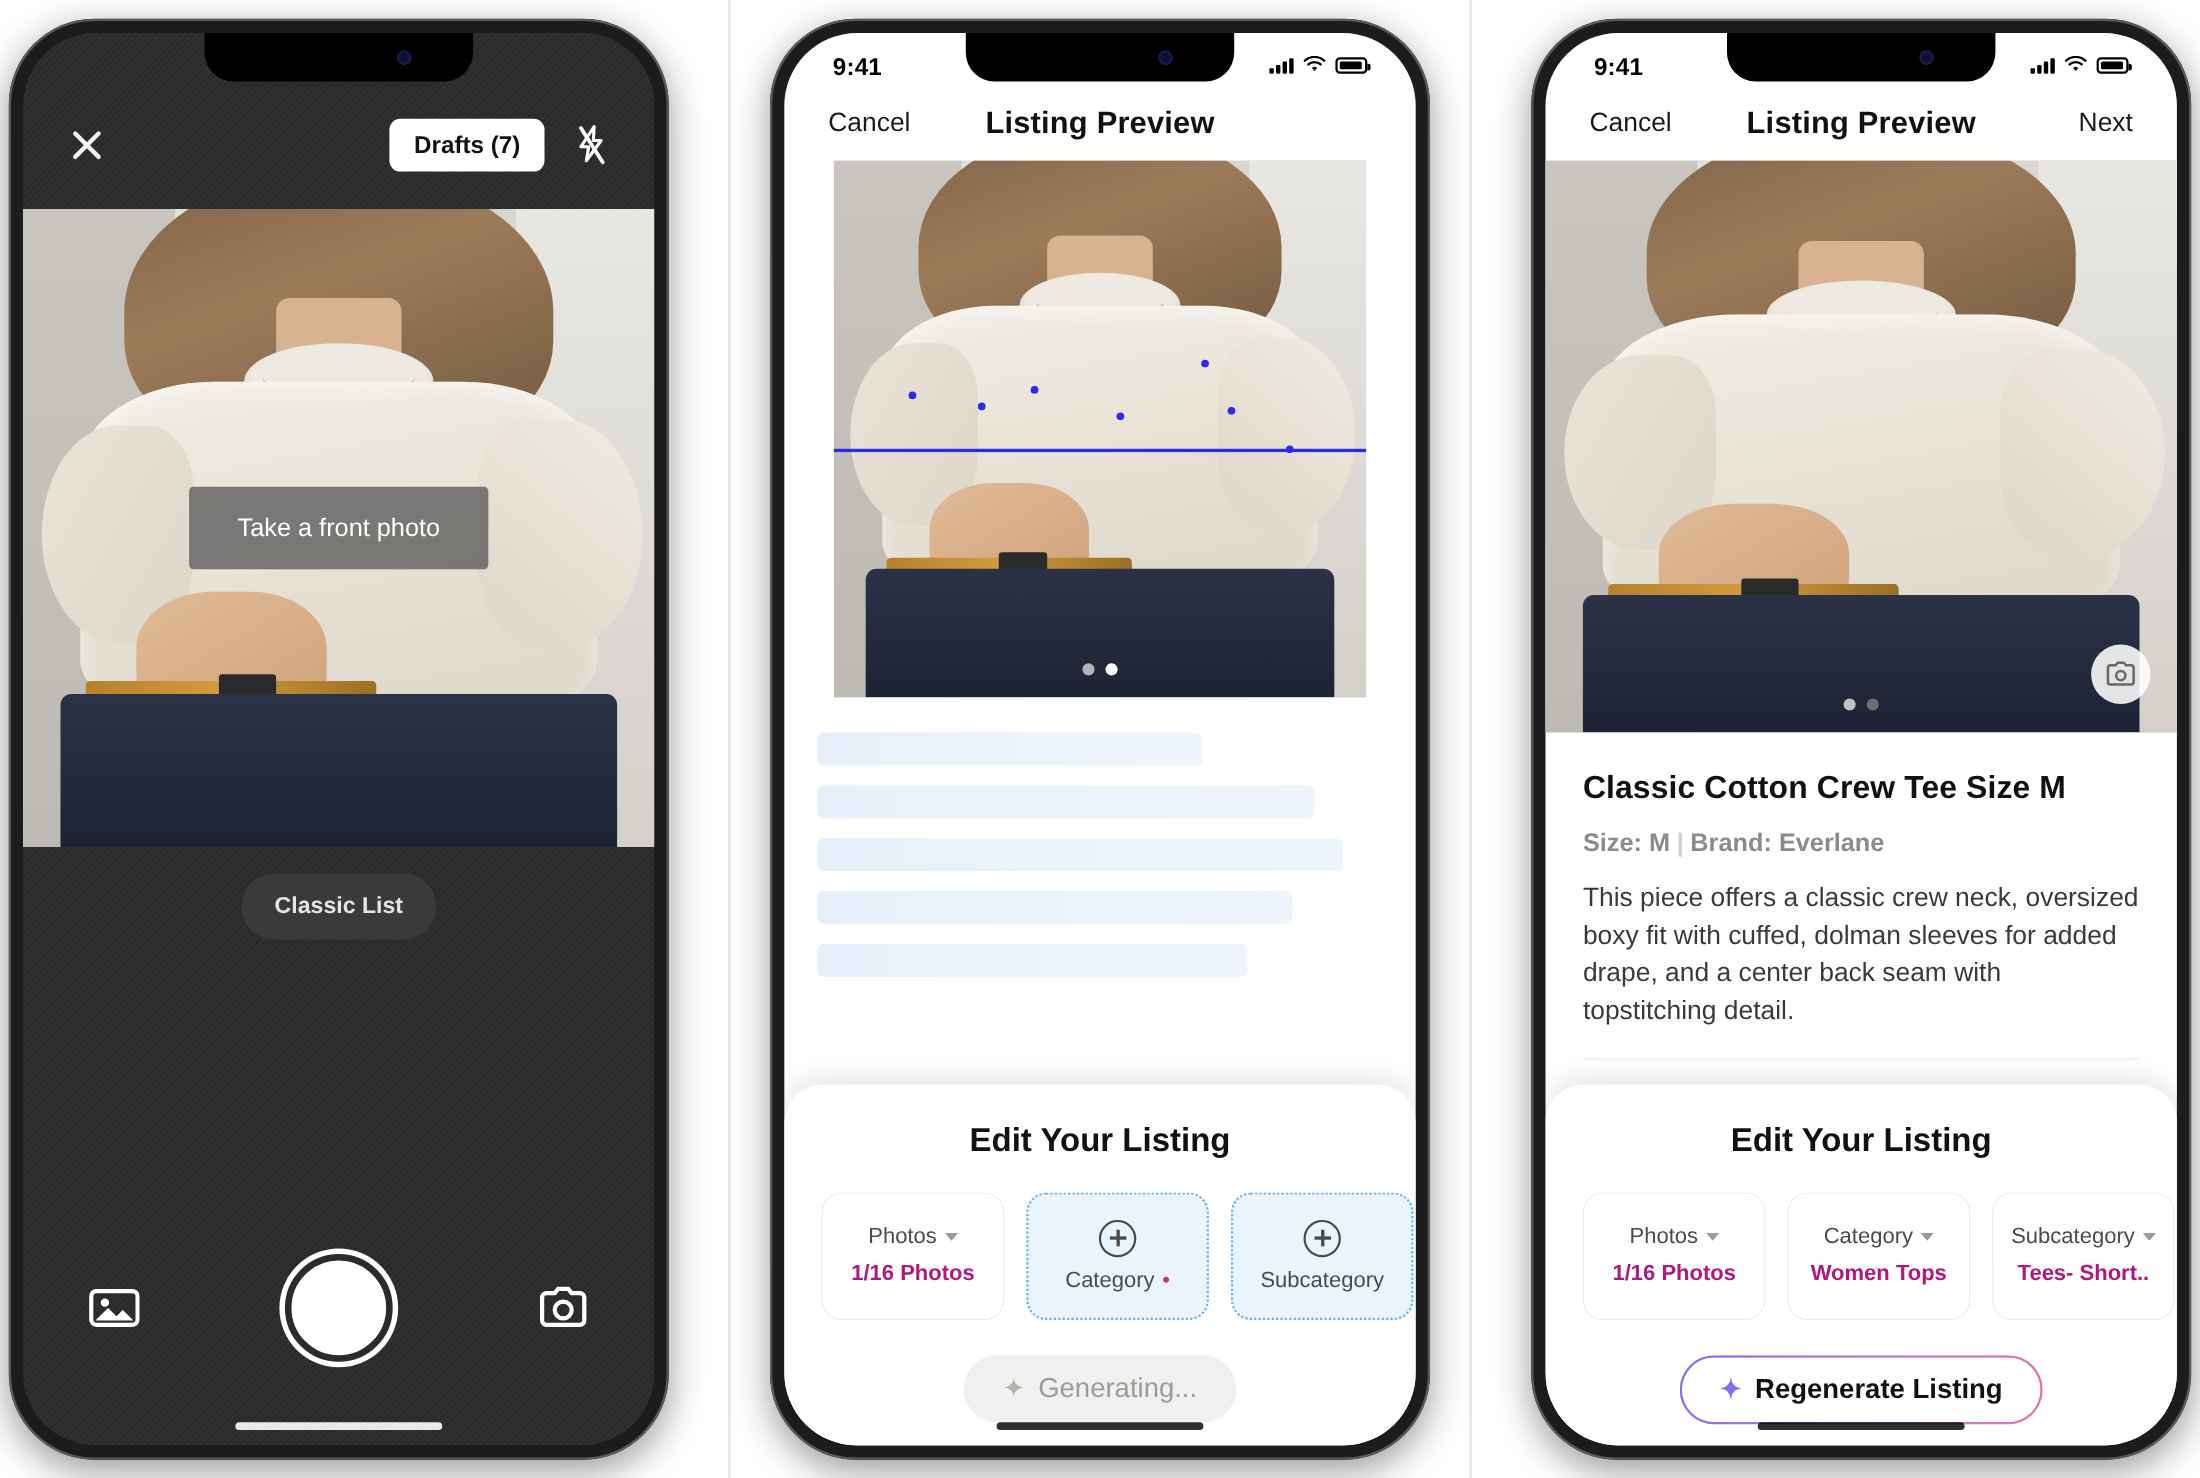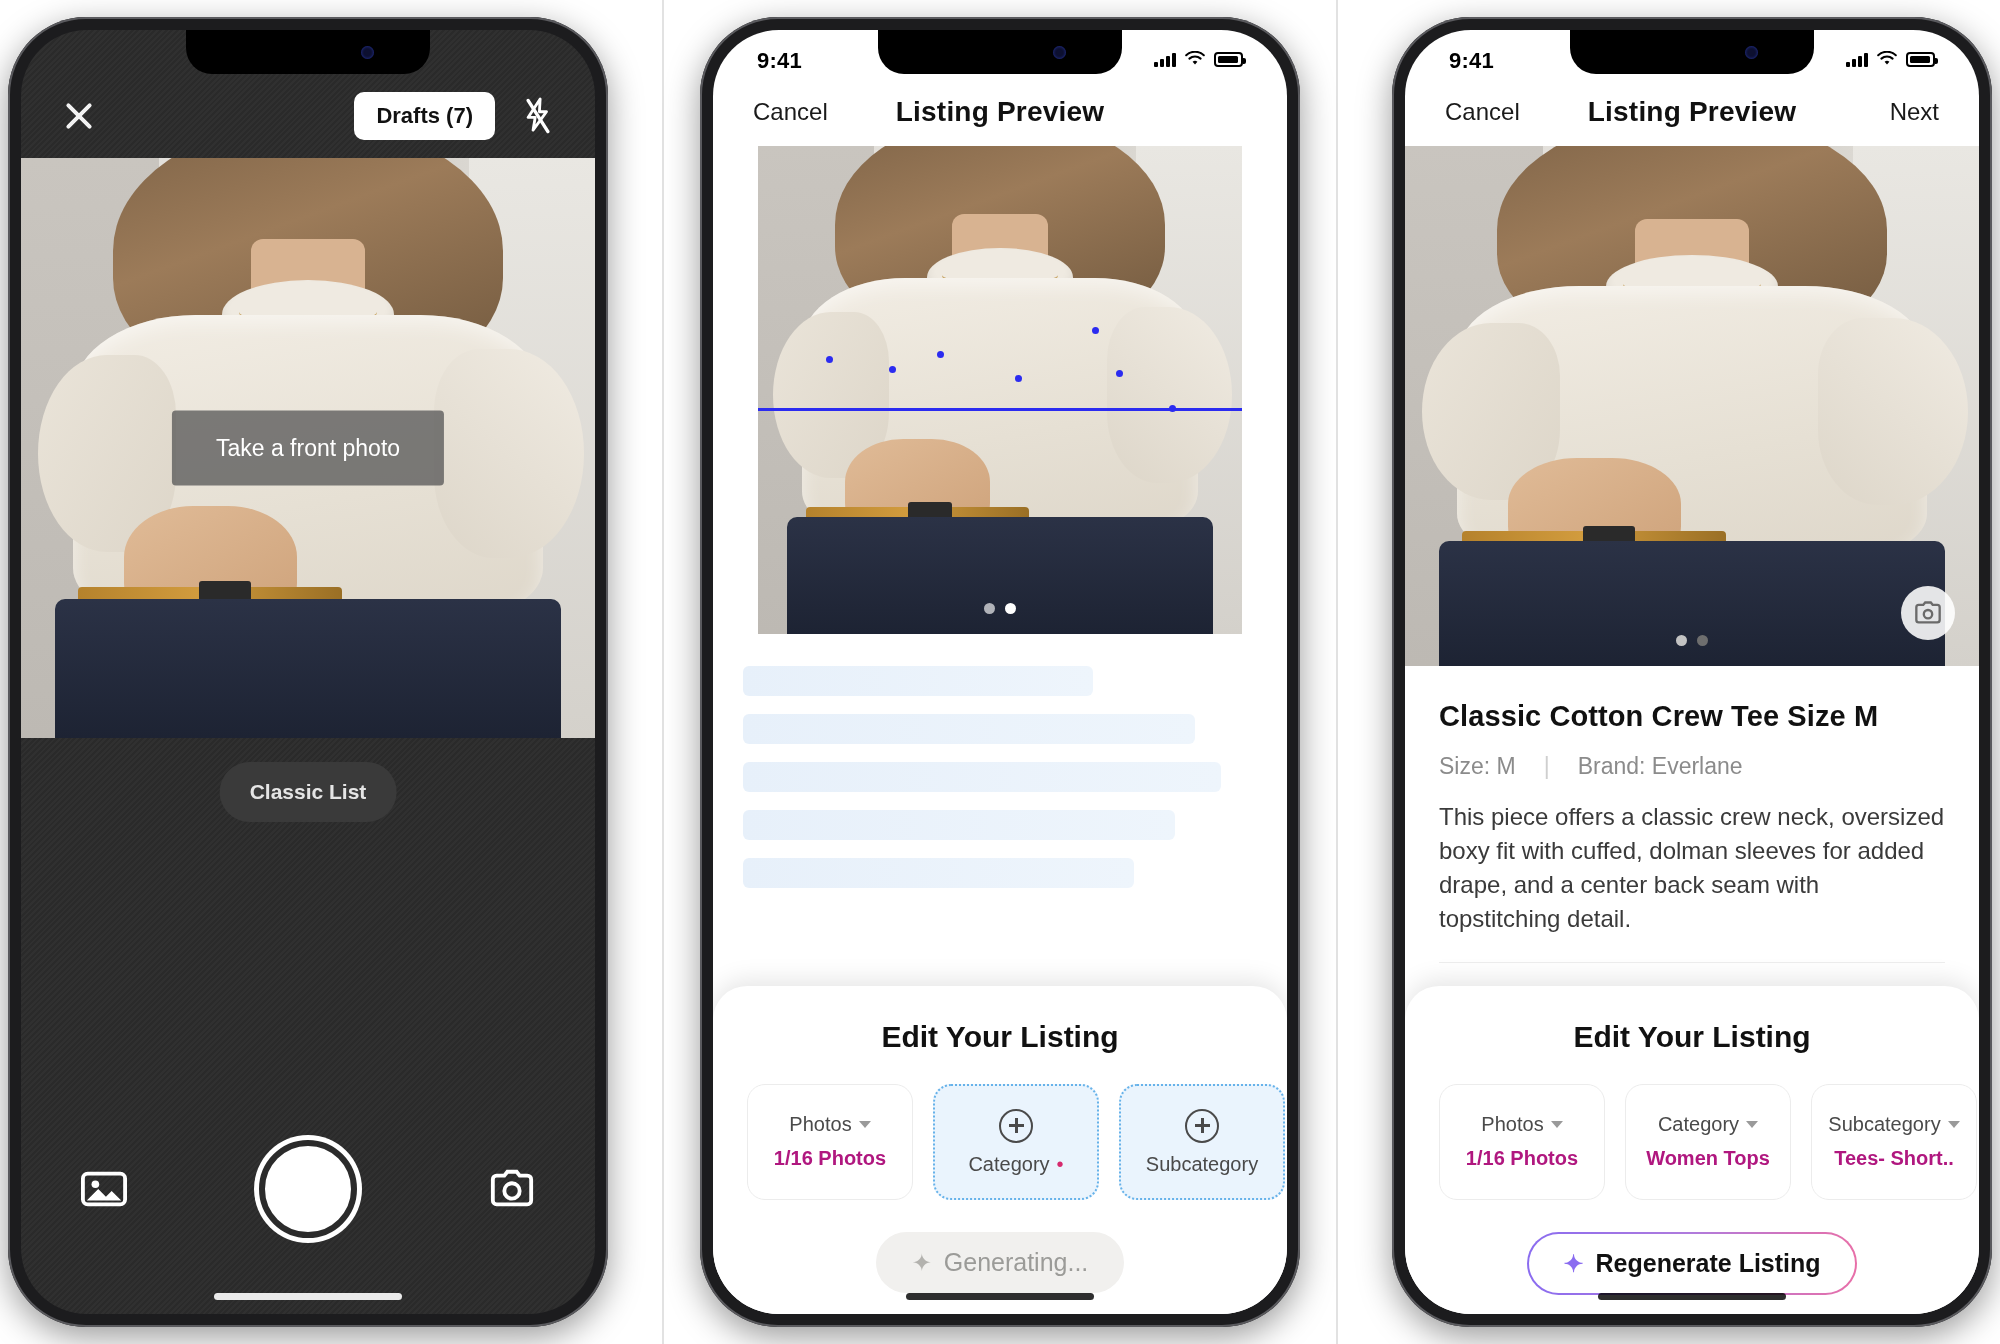--- a/index.html
+++ b/index.html
@@ -57,21 +57,21 @@
   .bars { display: flex; align-items: flex-end; gap: 2px; height: 15px; }
   .bars i { display:block; width: 4px; background: #000; border-radius: 1px; }
   .bars i:nth-child(1){height:5px}.bars i:nth-child(2){height:8px}
   .bars i:nth-child(3){height:11px}.bars i:nth-child(4){height:14px}
   .batt { width: 29px; height: 15px; border: 2px solid #000; border-radius: 4px; position: relative; }
   .batt::after { content:""; position:absolute; right:-5px; top:4px; width:3px; height:6px; background:#000; border-radius:0 2px 2px 0;}
   .batt i { position:absolute; left:2px; top:2px; bottom:2px; width: 80%; background:#000; border-radius:1.5px; }
 
   
   .cam-screen { background:#2b2b2b; background-image: repeating-linear-gradient(135deg, rgba(255,255,255,.022) 0 2px, rgba(0,0,0,.03) 2px 4px); display:flex; flex-direction:column; }
-  .cam-top { position:relative; height: 128px; display:flex; align-items:center; justify-content:space-between; padding: 44px 40px 0 40px; }
+  .cam-top { position:relative; height: 160px; display:flex; align-items:center; justify-content:space-between; padding: 44px 40px 0 40px; }
   .close-x { width: 36px; height: 36px; position: relative; cursor:pointer; }
   .close-x::before, .close-x::after { content:""; position:absolute; left:1px; top:16px; width:34px; height:4px; background:#f2f2f2; border-radius:2px; }
   .close-x::before { transform: rotate(45deg); }
   .close-x::after { transform: rotate(-45deg); }
   .cam-top-right { display:flex; align-items:center; gap: 26px; }
   .drafts-pill {
     background:#fff; color:#111; font-weight: bold; font-size: 22px;
     padding: 11px 22px; border-radius: 10px; white-space: nowrap;
   }
   .flash-off { width: 34px; height: 38px; position: relative; }
@@ -123,21 +123,21 @@
   .scan-line { position:absolute; left: 0; right: 0; top: 262px; height: 3px; background:#2b2bf0; }
   .scan-dot { position:absolute; width: 7px; height: 7px; border-radius:50%; background:#2b2bf0; }
 
   
   .skeleton { padding: 32px 30px 0 30px; display:flex; flex-direction:column; gap: 18px; }
   .sk { height: 30px; border-radius: 6px; background: linear-gradient(90deg,#e7f0fa,#eef5fc); }
 
   
   .listing { padding: 34px 34px 0 34px; }
   .listing h2 { font-size: 29px; font-weight: bold; color:#111; margin-bottom: 20px; letter-spacing:.1px;}
-  .meta { font-size: 23px; color:#8b8b8b; margin-bottom: 20px; display:flex; align-items:flex-start; gap: 28px; }
+  .meta { font-size: 23px; color:#8b8b8b; margin-bottom: 20px; display:flex; align-items:flex-start; gap: 6px; font-weight: bold; }
   .meta .sep { color:#cfcfcf; }
   .desc { font-size: 24px; line-height: 1.42; color:#3a3a3a; }
   .cat-divider { margin: 26px 0 0 0; border-top: 1px solid #ededed; padding-top: 22px; font-size: 21px; letter-spacing: 1.4px; color:#9a9a9a; }
 
   
   .sheet {
     position:absolute; left:0; right:0; bottom:0; z-index: 30;
     background:#fff; border-radius: 34px 34px 0 0;
     box-shadow: 0 -6px 24px rgba(0,0,0,.10);
     padding: 34px 0 40px 0;

